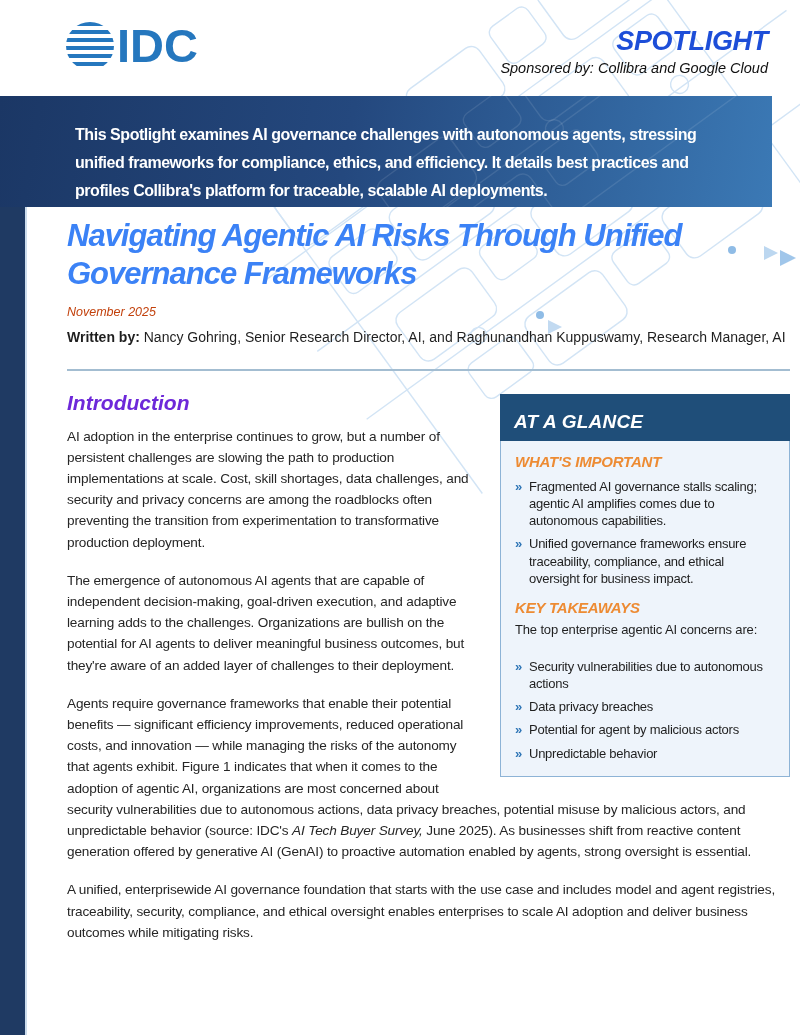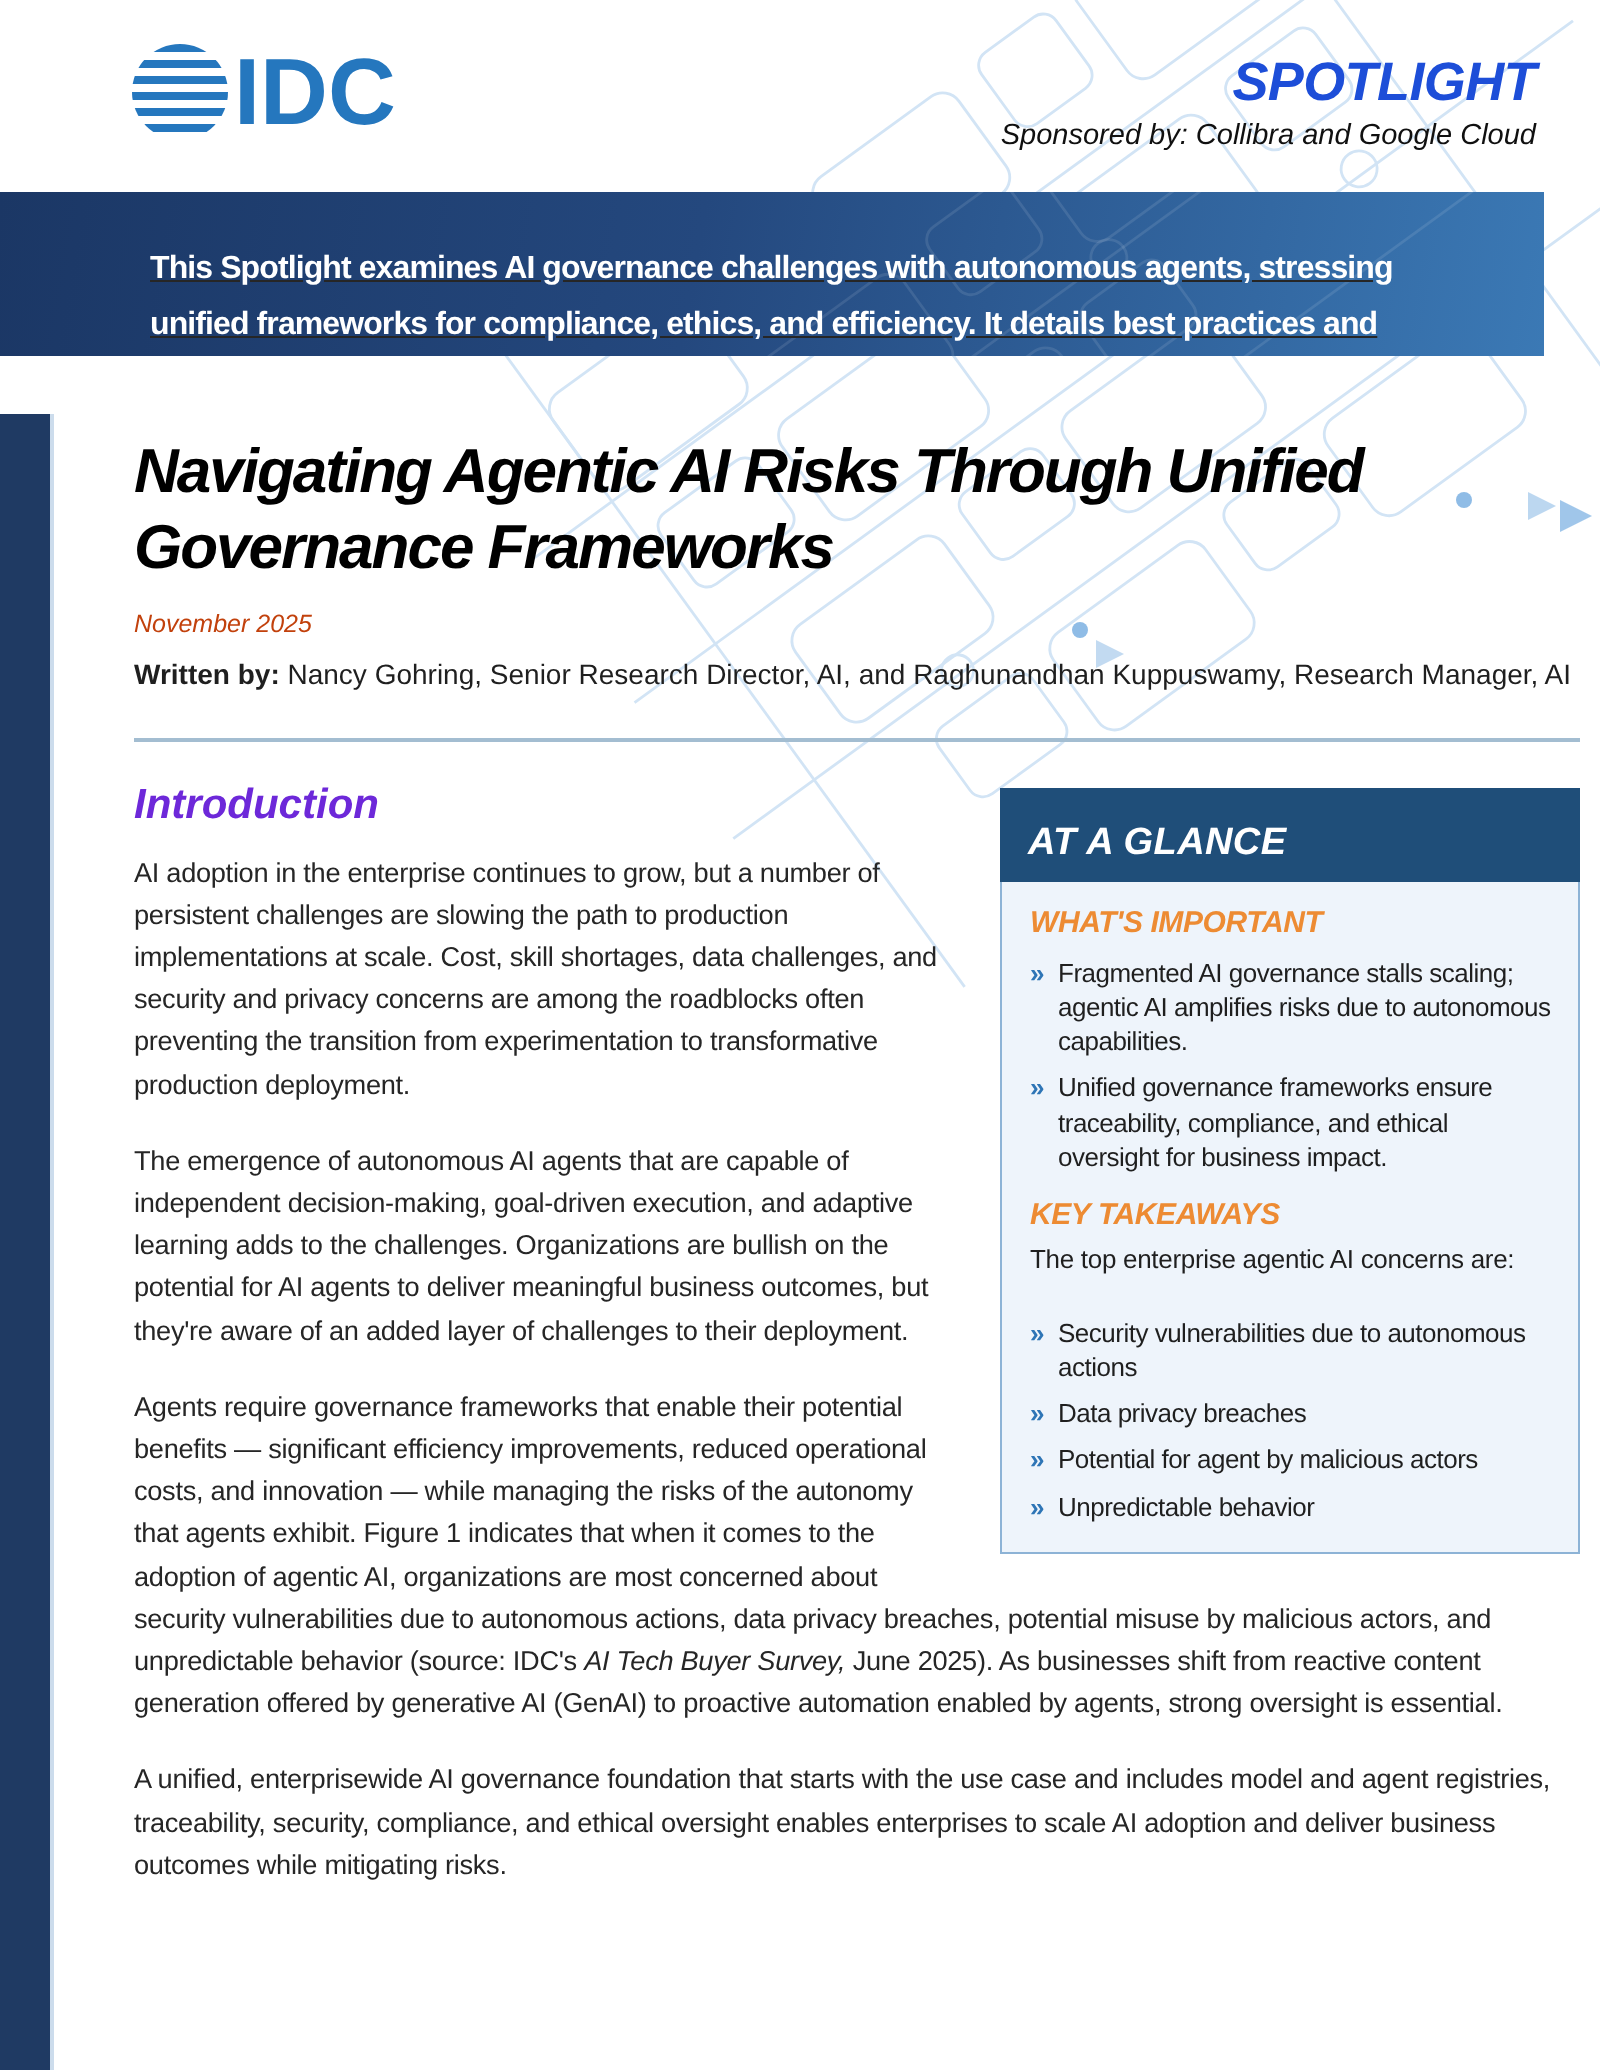--- a/index.html
+++ b/index.html
@@ -18,41 +18,40 @@
     width:48px; height:48px; border-radius:50%;
     background:repeating-linear-gradient(180deg,#2577BE 0 4px,#ffffff 4px 8px);
     margin-right:3px;
   }
   .logo-text { font-size:47px; font-weight:bold; color:#2577BE; line-height:48px; letter-spacing:0px; }
   .head-right { position:absolute; right:32px; top:26px; text-align:right; }
   .doc-type { font-size:27px; font-weight:bold; font-style:italic; color:#1d4ed8; letter-spacing:-0.3px; }
   .sponsor { font-size:14.5px; font-style:italic; color:#101010; margin-top:3px; }
   
   .banner {
-    position:absolute; top:96px; left:0; width:772px; height:82px; z-index:2;
+    position:absolute; top:96px; left:0; width:772px; height:111px; z-index:2;
     background:linear-gradient(100deg,#1b3765 0%,#24487e 45%,#3b79b5 100%);
     overflow:hidden;
-    text-decoration:underline;
   }
   .banner-text { position:relative; z-index:1; padding:25px 0 0 75px; }
   .banner-text div {
     color:#ffffff; font-weight:bold; font-size:16px; line-height:28px;
     letter-spacing:-0.45px; white-space:nowrap;
   }
   .banner-overlay { position:absolute; top:0; left:0; z-index:0; }
   
   .left-strip {
     position:absolute; top:207px; left:0; width:27px; height:828px; z-index:2;
     background:#1f3a63; border-right:2px solid #ccdcec;
   }
   
   .content { position:absolute; left:67px; top:207px; width:723px; z-index:1; }
   .title {
     margin-top:10px; width:700px;
-    font-size:31px; font-weight:bold; font-style:italic; color:#000000;
+    font-size:31px; font-weight:bold; font-style:italic; color:#3b82f6;
     line-height:1.22; letter-spacing:-1px;
   }
   .date { margin-top:12px; font-size:12.5px; font-style:italic; color:#c2410c; }
   .written-by { margin-top:10px; font-size:14px; color:#1f1f1f; }
   .written-by b { font-weight:bold; }
   .divider { border:none; border-top:2px solid #a3bdd1; margin-top:24px; width:723px; }
   .intro-section { margin-top:20px; font-size:13.6px; color:#262626; }
   .section-heading {
     font-size:21px; font-weight:bold; font-style:italic; color:#6d28d9;
     margin:14px 0 11px;
@@ -170,21 +169,21 @@
 
     <section class="intro-section">
 
       <aside class="glance">
         <div class="glance-header">AT A GLANCE</div>
         <div class="glance-body">
           <h3 class="glance-subhead">WHAT'S IMPORTANT</h3>
           <ul>
             <li>
               <span class="chev">»</span>
-              <span>Fragmented AI governance stalls scaling; agentic AI amplifies risks due to autonomous capabilities.</span>
+              <span>Fragmented AI governance stalls scaling; agentic AI amplifies comes due to autonomous capabilities.</span>
             </li>
             <li>
               <span class="chev">»</span>
               <span>Unified governance frameworks ensure traceability, compliance, and ethical oversight for business impact.</span>
             </li>
           </ul>
           <h3 class="glance-subhead kt">KEY TAKEAWAYS</h3>
           <p class="kt-intro">The top enterprise agentic AI concerns are:</p>
           <ul>
             <li>

